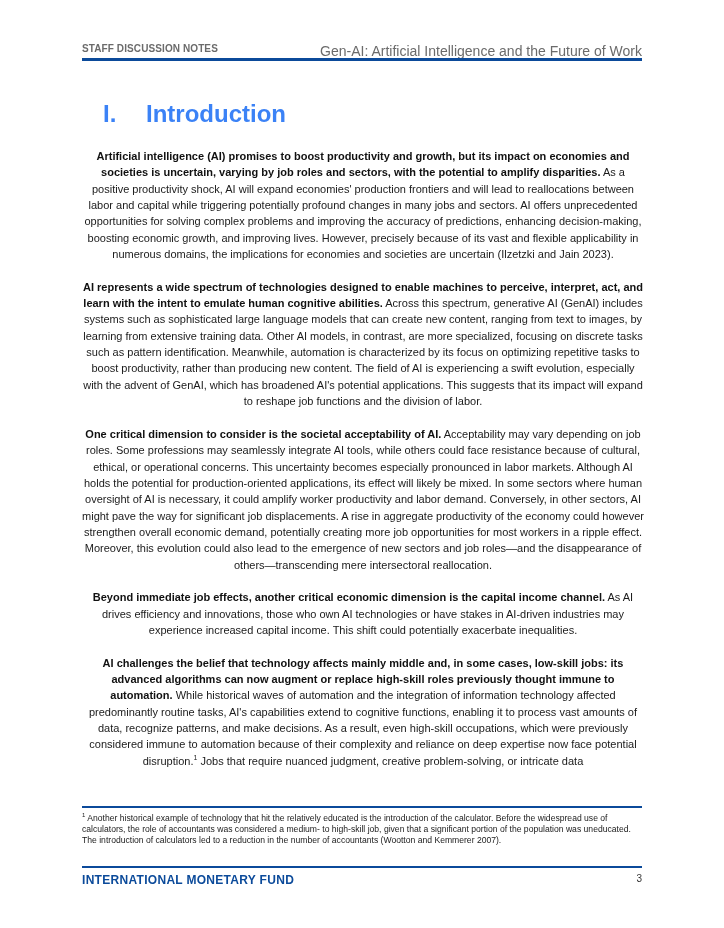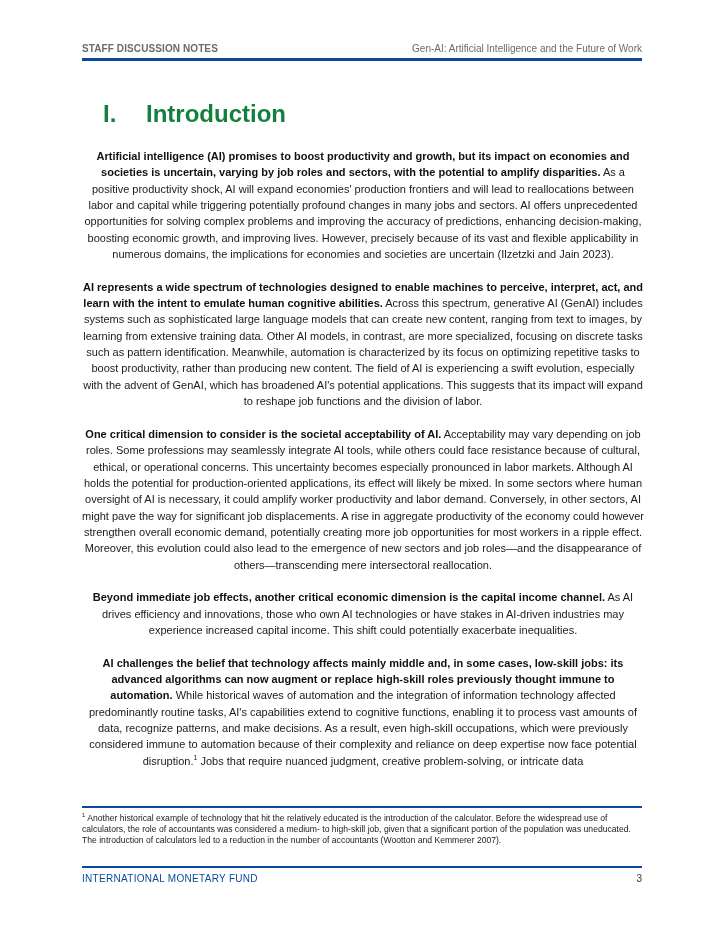--- a/index.html
+++ b/index.html
@@ -31,40 +31,40 @@
     }
     .running-header .left {
       position: absolute;
       left: 0; top: 0;
       font-weight: bold;
       letter-spacing: 0.1px;
     }
     .running-header .right {
       position: absolute;
       right: 0; top: 0;
-      font-size: 10px;
+      font-size: 14px;
     }
     .rule {
       position: absolute;
       left: 82px;
       width: 560px;
       height: 3px;
       background: #0b4a9a;
     }
     .rule.header-rule { top: 58px; }
     .rule.footnote-rule { top: 806px; height: 2px; }
     .rule.footer-rule { top: 866px; height: 2px; }
 
     .section-heading {
       position: absolute;
       left: 103px;
       top: 100px;
       font-size: 24px;
       font-weight: bold;
-      color: #15803d;
+      color: #3b82f6;
       white-space: nowrap;
     }
     .section-heading .num {
       display: inline-block;
       width: 43px;
     }
 
     .body-text {
       position: absolute;
       left: 82px;
@@ -103,22 +103,22 @@
     .running-footer {
       position: absolute;
       left: 82px;
       top: 873px;
       width: 560px;
       height: 14px;
     }
     .running-footer .org {
       position: absolute;
       left: 0; top: 0;
-      font-size: 10px;
-      font-weight: normal;
+      font-size: 12px;
+      font-weight: bold;
       color: #0b4a9a;
       letter-spacing: 0.3px;
     }
     .running-footer .page-num {
       position: absolute;
       right: 0; top: 0;
       font-size: 10px;
       color: #333333;
     }
   </style>

